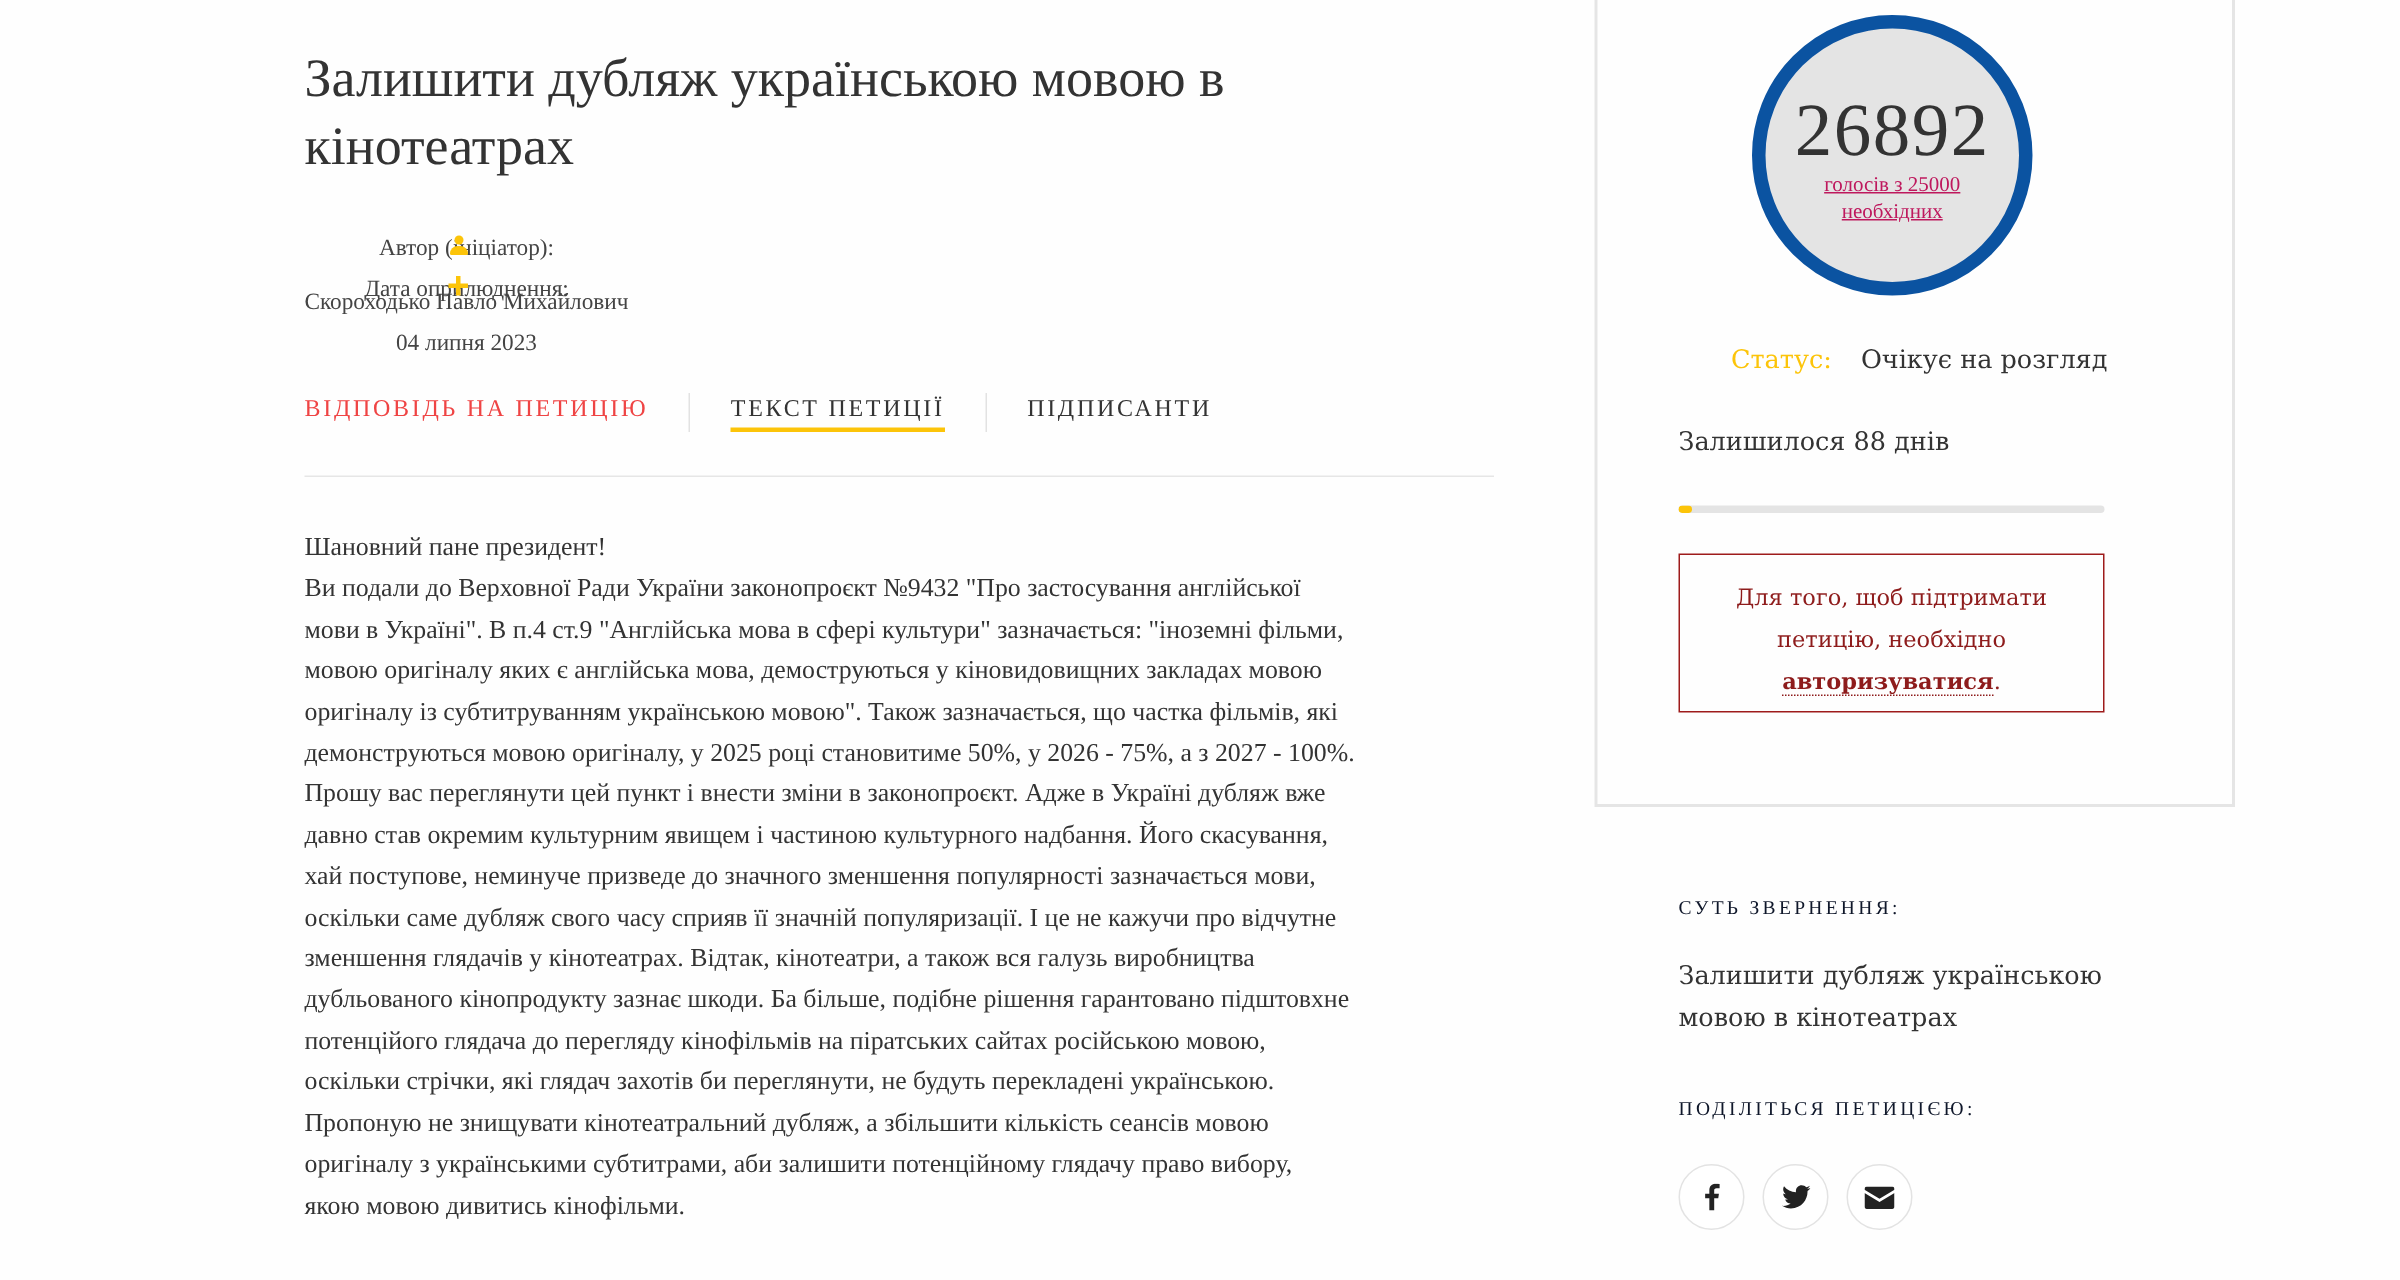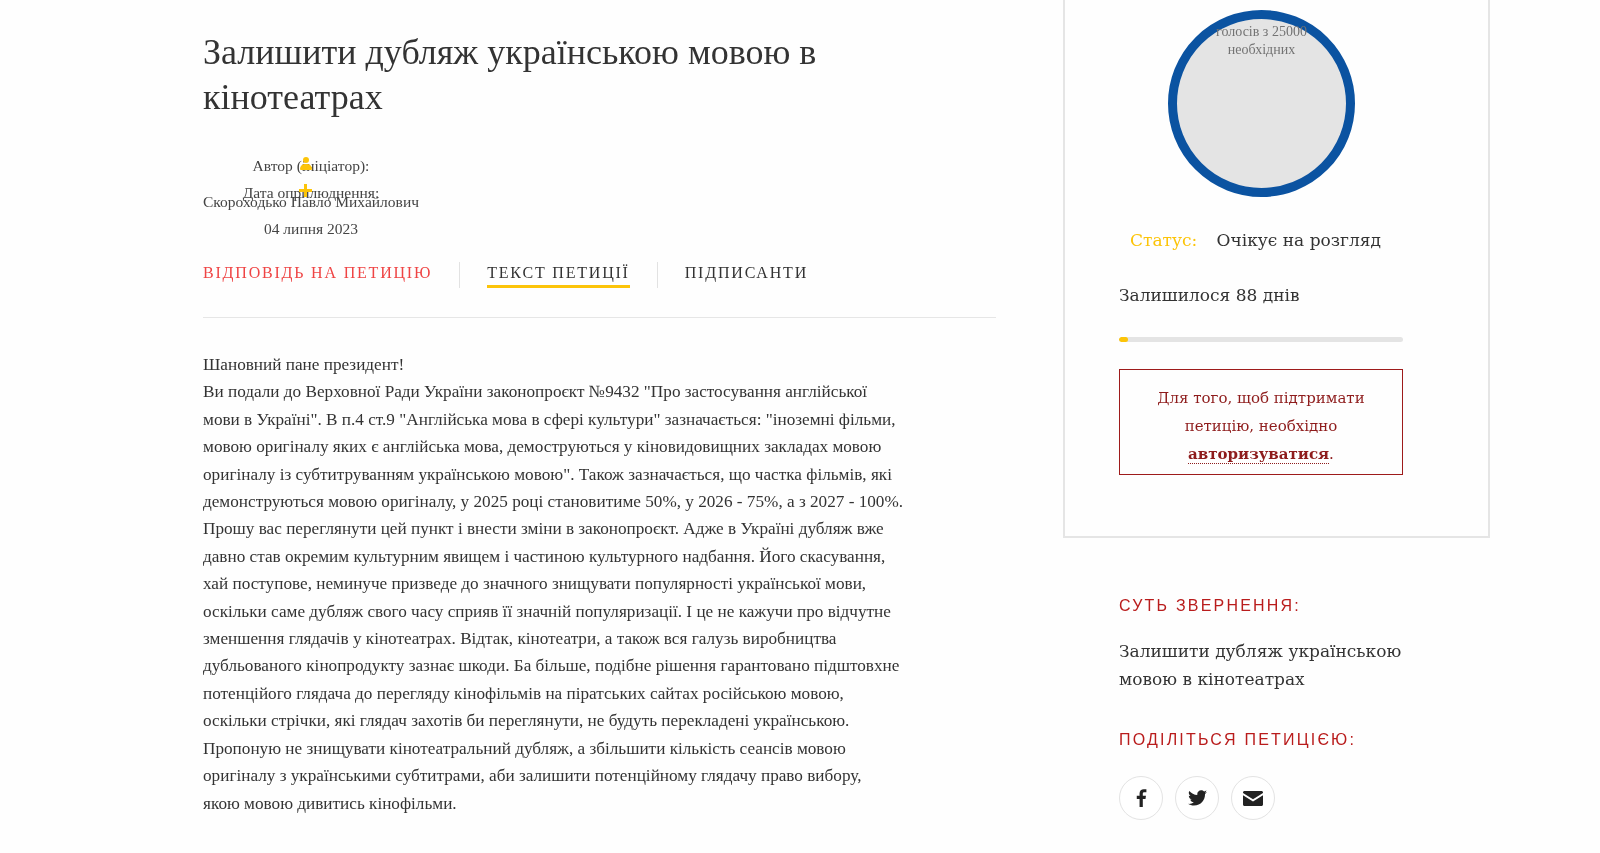--- a/index.html
+++ b/index.html
@@ -69,24 +69,24 @@
       border-radius: 50%; border: 9px solid #0b53a1; background: #e4e4e4;
       text-align: center;
     }
     .counter-number {
       display: block; margin-top: 42px;
       font-family: "Liberation Serif", serif; font-size: 50px; line-height: 50px; color: #333;
       letter-spacing: 1px;
     }
     .counter-sub {
       display: block; margin-top: 4px;
-      font-family: "Liberation Serif", serif; font-size: 14px; line-height: 18px; color: #737373;
+      font-family: "Liberation Serif", serif; font-size: 14px; line-height: 18px; color: #be185d; text-decoration: underline;
     }
     .status {
-      position: absolute; left: 1130px; top: 230px;
+      position: absolute; left: 1154px; top: 230px;
       font-family: "DejaVu Serif", serif; font-size: 17px; text-align: right;
     }
     .status-label { color: #fcc409; margin-right: 14px; }
     .status-value { color: #333; }
     .days-left {
       position: absolute; left: 1119px; top: 285px;
       font-family: "DejaVu Serif", serif; font-size: 17px; color: #333;
     }
     .progress {
       position: absolute; left: 1119px; top: 337px; width: 284px; height: 5px;
@@ -98,22 +98,22 @@
       border: 1.5px solid #9e1b1b; text-align: center;
       padding-top: 14px;
       font-family: "DejaVu Serif", serif; font-size: 15px; line-height: 28px; color: #8e1c1c;
     }
     .auth-link {
       font-weight: bold; color: #8e1c1c; text-decoration: none;
       border-bottom: 1px dotted #8e1c1c; cursor: pointer; margin-top: 36px;
     }
     .section-heading {
       position: absolute; left: 1119px;
-      font-family: Liberation Sans, sans-serif; font-size: 16px; letter-spacing: 2.2px;
-      text-transform: uppercase; color: #b91c1c;
+      font-family: Liberation Serif, serif; font-size: 13px; letter-spacing: 2.2px;
+      text-transform: uppercase; color: #0f172a;
     }
     .essence-text {
       position: absolute; left: 1119px; top: 637px; width: 310px;
       font-family: "DejaVu Serif", serif; font-size: 17px; line-height: 28px; color: #333;
     }
     .share-row { position: absolute; left: 1119px; top: 776px; display: flex; gap: 12px; }
     .share-btn {
       width: 44px; height: 44px; border-radius: 50%; border: 1px solid #e3e3e3;
       display: flex; align-items: center; justify-content: center; cursor: pointer; background: #fff;
     }
@@ -148,35 +148,36 @@
 
     <div class="body-text">
       <p>Шановний пане президент!</p>
       <p>Ви подали до Верховної Ради України законопроєкт №9432 "Про застосування англійської</p>
       <p>мови в Україні". В п.4 ст.9 "Англійська мова в сфері культури" зазначається: "іноземні фільми,</p>
       <p>мовою оригіналу яких є англійська мова, демоструються у кіновидовищних закладах мовою</p>
       <p>оригіналу із субтитруванням українською мовою". Також зазначається, що частка фільмів, які</p>
       <p>демонструються мовою оригіналу, у 2025 році становитиме 50%, у 2026 - 75%, а з 2027 - 100%.</p>
       <p>Прошу вас переглянути цей пункт і внести зміни в законопроєкт. Адже в Україні дубляж вже</p>
       <p>давно став окремим культурним явищем і частиною культурного надбання. Його скасування,</p>
-      <p>хай поступове, неминуче призведе до значного знищувати популярності української мови,</p>
+      <p>хай поступове, неминуче призведе до значного зменшення популярності зазначається мови,</p>
       <p>оскільки саме дубляж свого часу сприяв її значній популяризації. І це не кажучи про відчутне</p>
       <p>зменшення глядачів у кінотеатрах. Відтак, кінотеатри, а також вся галузь виробництва</p>
       <p>дубльованого кінопродукту зазнає шкоди. Ба більше, подібне рішення гарантовано підштовхне</p>
       <p>потенційого глядача до перегляду кінофільмів на піратських сайтах російською мовою,</p>
       <p>оскільки стрічки, які глядач захотів би переглянути, не будуть перекладені українською.</p>
       <p>Пропоную не знищувати кінотеатральний дубляж, а збільшити кількість сеансів мовою</p>
       <p>оригіналу з українськими субтитрами, аби залишити потенційному глядачу право вибору,</p>
       <p>якою мовою дивитись кінофільми.</p>
     </div>
   </div>
 
   <div class="side-box"></div>
 
   <div class="counter">
+    <span class="counter-number">26892</span>
     <span class="counter-sub">
       <span>голосів з 25000</span><br>
       <span>необхідних</span>
     </span>
   </div>
 
   <div class="status">
     <span class="status-label">Статус:</span>
     <span class="status-value">Очікує на розгляд</span>
   </div>

